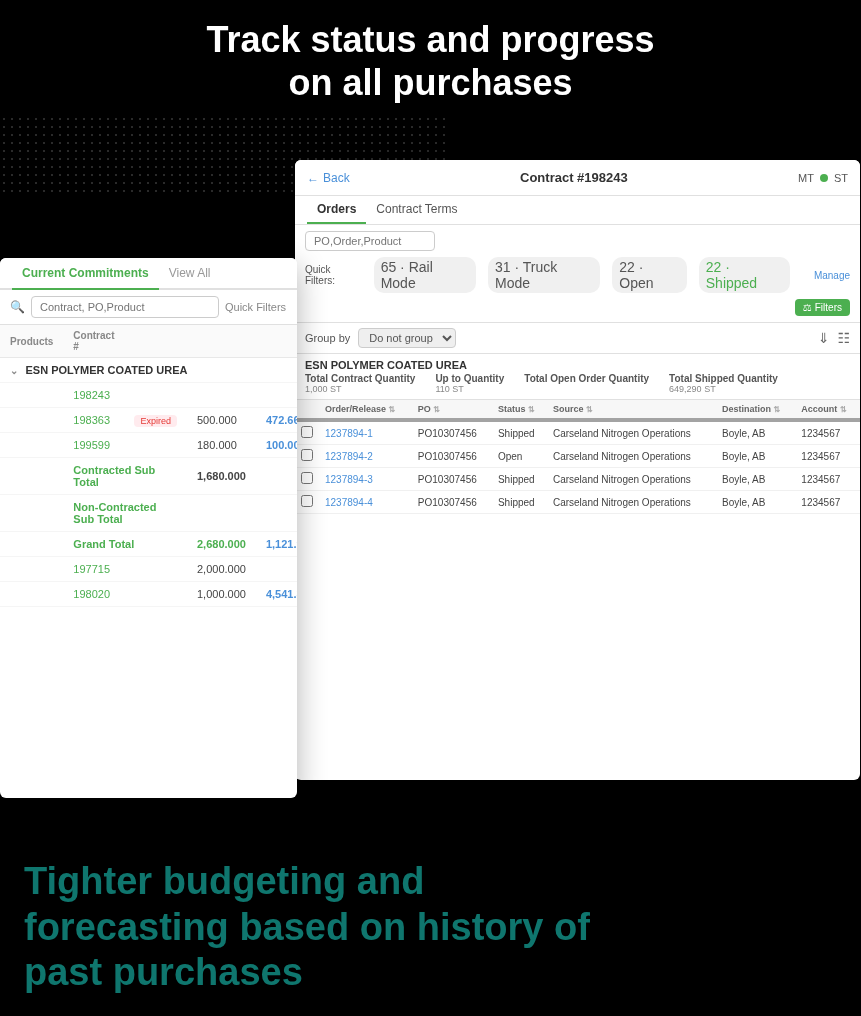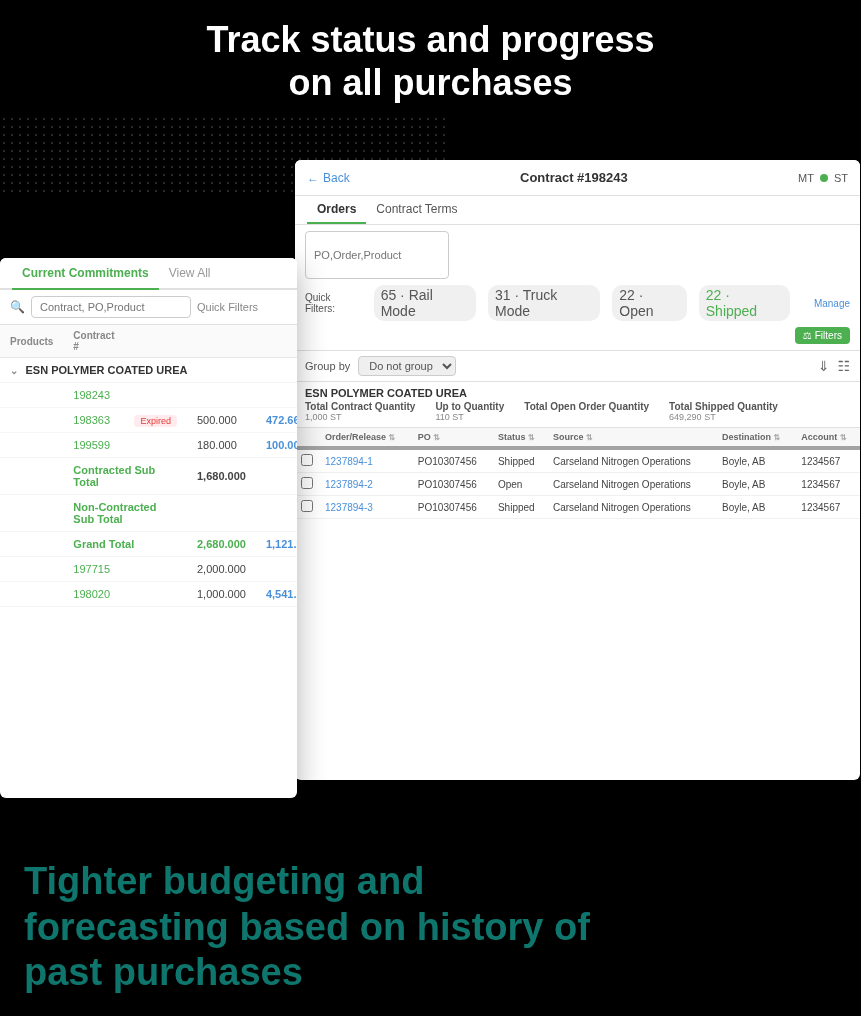--- a/index.html
+++ b/index.html
@@ -98,23 +98,23 @@
       align-items: center;
       padding: 6px 10px;
       background: #fff;
       border-bottom: 1px solid #e0e0e0;
       gap: 6px;
       flex-wrap: wrap;
     }
     .search-input-app {
       border: 1px solid #ccc;
       border-radius: 4px;
-      padding: 17px 8px;
-      font-size: 11px;
-      width: 144px;
+      padding: 3px 8px;
+      font-size: 11px;
+      width: 130px;
       color: #999;
     }
     .filter-chips {
       display: flex;
       gap: 12px;
       align-items: center;
       font-size: 10px;
       color: #555;
     }
     .filter-chip {
@@ -273,21 +273,21 @@
       align-items: center;
       padding: 6px 10px;
       border-bottom: 1px solid #e0e0e0;
       gap: 6px;
     }
     .panel-search-input {
       border: 1px solid #ccc;
       border-radius: 4px;
       padding: 4px 8px;
       font-size: 11px;
-      width: 160px;
+      width: 188px;
       color: #999;
     }
     .quick-filters-label {
       font-size: 11px;
       color: #888;
     }
 
     .panel-table {
       width: 100%;
       border-collapse: collapse;
@@ -498,20 +498,29 @@
         </tr>
         <tr>
           <td class="checkbox-cell"><input type="checkbox" class="checkbox-input" style=""></td>
           <td><span class="link-text">1237894-3</span></td>
           <td>PO10307456</td>
           <td>Shipped</td>
           <td>Carseland Nitrogen Operations</td>
           <td>Boyle, AB</td>
           <td>1234567</td>
         </tr>
+        <tr>
+          <td class="checkbox-cell"><input type="checkbox" class="checkbox-input" style=""></td>
+          <td><span class="link-text">1237894-4</span></td>
+          <td>PO10307456</td>
+          <td>Shipped</td>
+          <td>Carseland Nitrogen Operations</td>
+          <td>Boyle, AB</td>
+          <td>1234567</td>
+        </tr>
       </tbody>
     </table>
   </div>
 </div>
 
 <div class="left-panel">
 
   <div class="panel-tabs">
     <div class="panel-tab active">
       <span>Current Commitments</span>

